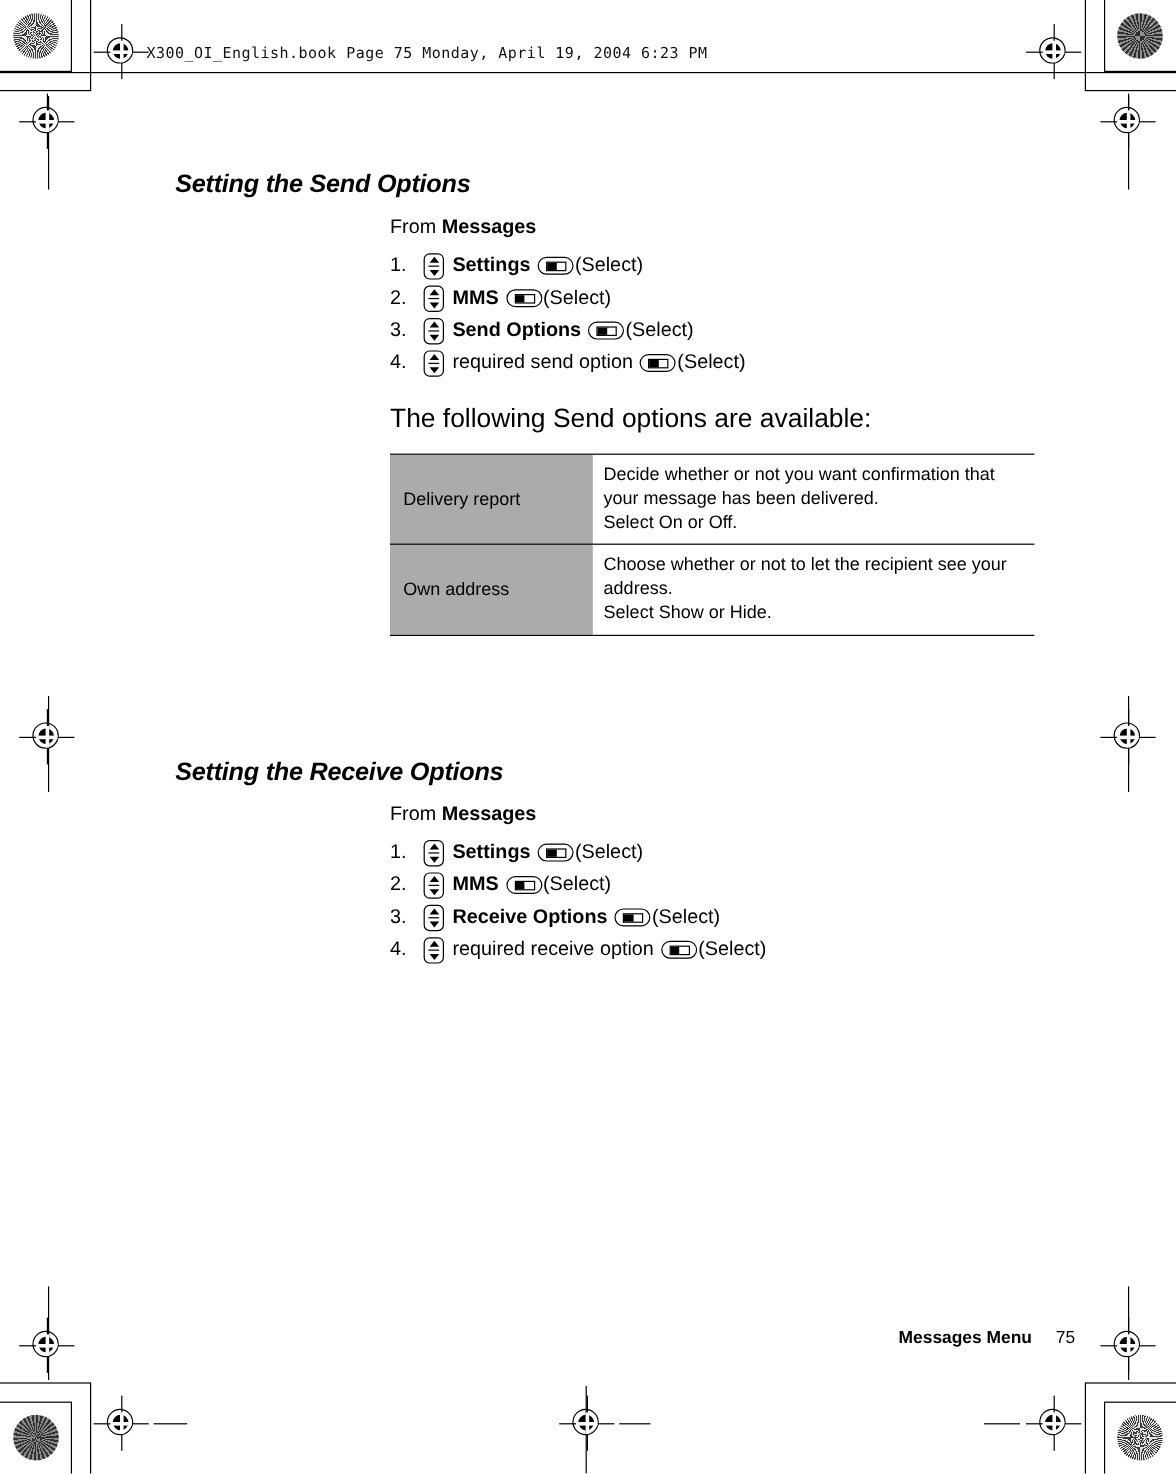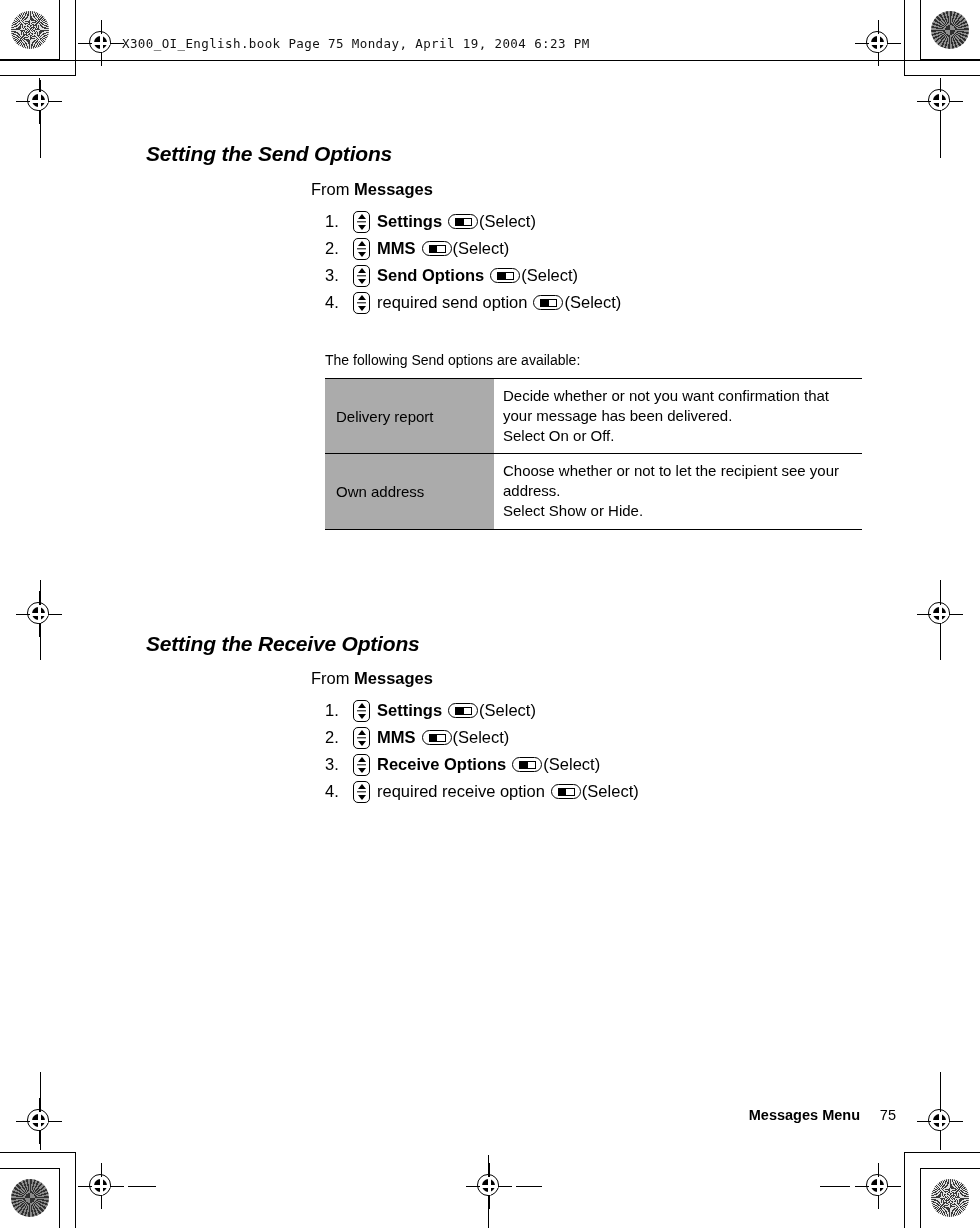--- a/index.html
+++ b/index.html
@@ -126,21 +126,21 @@
     font-size: 21px;
     font-weight: bold;
     font-style: italic;
     letter-spacing: -0.2px;
   }
   #sec1-title { top: 142px; }
   #sec2-title { top: 632px; }
 
   .from-line {
     position: absolute;
-    left: 311px;
+    left: 325px;
     font-size: 16.5px;
   }
   .from-line b { font-weight: bold; }
   #from1 { top: 180px; }
   #from2 { top: 669px; }
 
   ol.steps {
     position: absolute;
     left: 325px;
     margin: 0;
@@ -223,22 +223,22 @@
     content: "";
     position: absolute;
     left: 0; top: 0;
     width: 7.5px; height: 100%;
     background: #000;
   }
 
   .lead-text {
     position: absolute;
     left: 325px;
-    top: 352px;
-    font-size: 14px;
+    top: 336px;
+    font-size: 22px;
   }
 
   
   table.opt-table {
     position: absolute;
     left: 325px;
     top: 378px;
     width: 537px;
     border-collapse: collapse;
     font-size: 15px;

